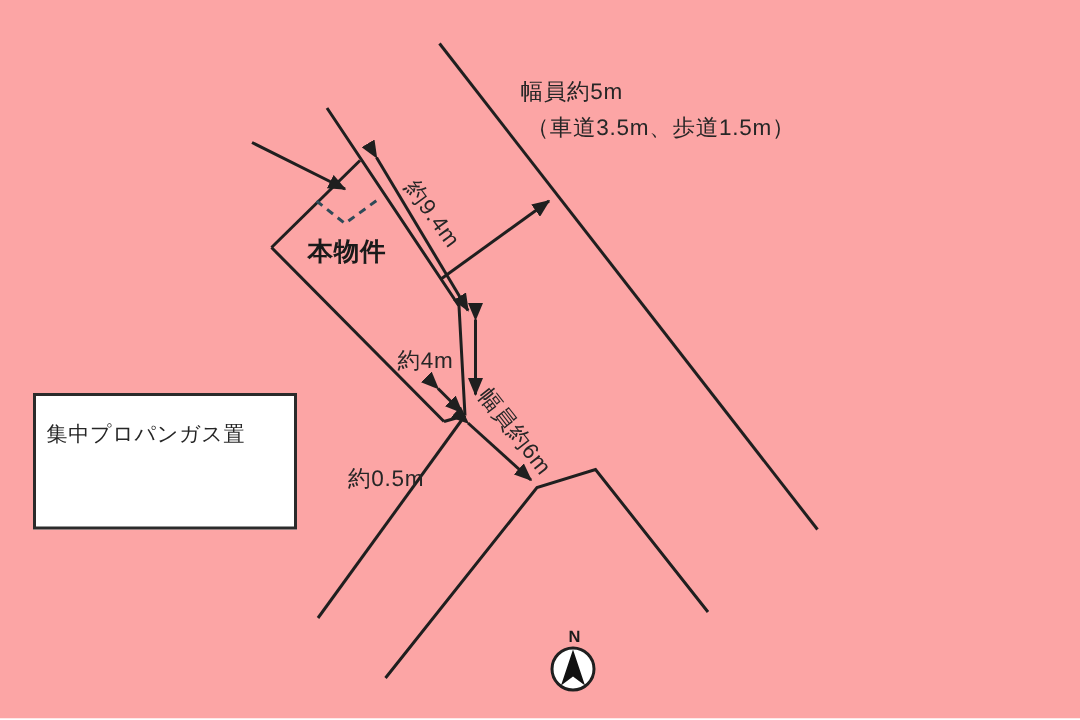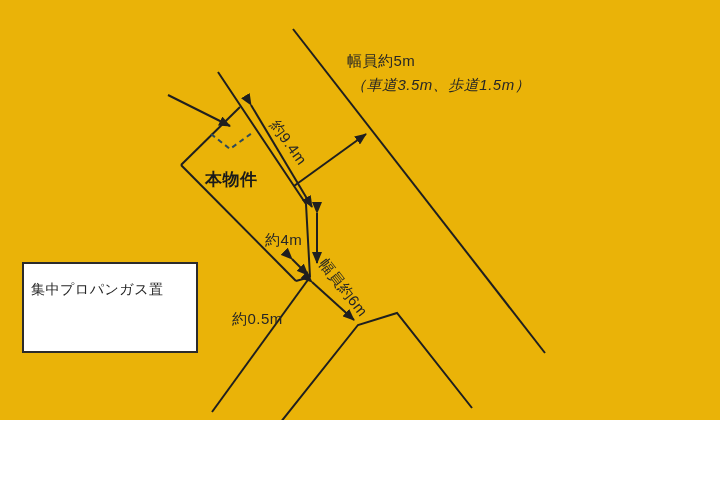--- a/index.html
+++ b/index.html
@@ -1,19 +1,19 @@
 <!DOCTYPE html>
 <html><head>
 <meta charset="utf-8">
 <style>
   html,body{margin:0;padding:0;background:#ffffff;}
   #canvas{
     position:relative;
-    width:720px;height:420px;
-    background:#eab308;
+    width:720px;height:479px;
+    background:#fca5a5;
     font-family:"Liberation Sans","DejaVu Sans",sans-serif;
     color:#262626;
     overflow:hidden;
   }
   #canvas svg{position:absolute;left:0;top:0;}
   .lbl{
     position:absolute;
     font-size:15px;
     color:#262626;
     white-space:nowrap;
@@ -82,23 +82,23 @@
     <line x1="312" y1="282" x2="354" y2="320" stroke="#1f1f1f" stroke-width="2" marker-start="url(#ah)" marker-end="url(#ah)"></line>
 
     <g>
       <circle cx="382" cy="446" r="14" fill="#ffffff" stroke="#1f1f1f" stroke-width="2"></circle>
       <polygon points="382,433 390,457 382,451 374,457" fill="#111111"></polygon>
     </g>
   </svg>
 
   <div class="lbl" style="left:347px;top:52px;">幅員約5m</div>
 
-  <div class="lbl" style="left:351px;top:76px;font-style:italic;">（車道3.5m、歩道1.5m）</div>
+  <div class="lbl" style="left:351px;top:76px;">（車道3.5m、歩道1.5m）</div>
 
-  <div class="lbl bold" style="left:205px;top:168px;">本物件</div>
+  <div class="lbl bold" style="left:205px;top:156px;">本物件</div>
 
 
   <div class="lbl rot" style="left:288px;top:143px;transform:translate(-50%,-50%) rotate(54deg);">約9.4m</div>
 
   <div class="lbl" style="left:265px;top:231px;">約4m</div>
 
   <div class="lbl" style="left:232px;top:276px;margin-top:34px;">約0.5m</div>
 
   <div class="lbl rot" style="left:343px;top:288px;transform:translate(-50%,-50%) rotate(52deg);">幅員約6m</div>
 

